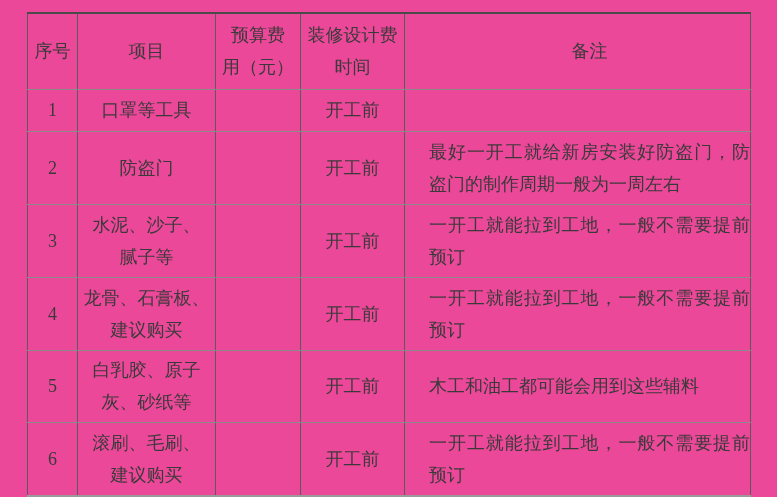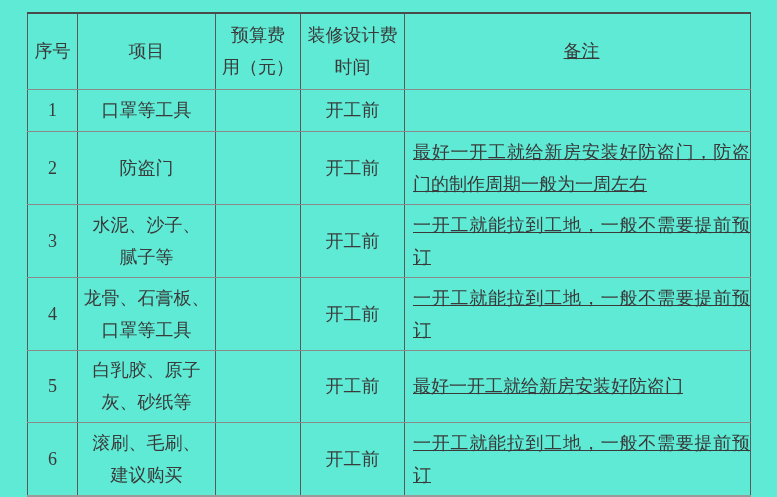--- a/index.html
+++ b/index.html
@@ -10,21 +10,21 @@
   body {
     width: 777px;
     height: 497px;
     position: relative;
     font-family: "Liberation Serif", "DejaVu Serif", serif;
     color: #3a3a3a;
   }
   .page {
     position: absolute;
     inset: 0;
-    background: #5eead4;
+    background: #ec4899;
   }
   table.budget {
     position: absolute;
     left: 27px;
     top: 12px;
     width: 723px;
     border-collapse: collapse;
     table-layout: fixed;
     border-top: 2px solid #4a4a4a;
     border-left: 1px solid #5a5a5a;
@@ -38,22 +38,21 @@
     border-right: 1px solid #5a5a5a;
     border-bottom: 1px solid #8a8a8a;
     padding: 0;
     white-space: pre-line;
     overflow: hidden;
   }
   table.budget td.col-note {
     text-align: justify;
     text-justify: inter-ideograph;
     white-space: normal;
-    padding: 4px 0 4px 8px;
-    text-decoration: underline;
+    padding: 4px 0 4px 24px;
   }
   tr.h-header { height: 76px; }
   tr.h-r1 { height: 42px; }
   tr.h-r2 { height: 68px; }
   tr.h-r3 { height: 70px; }
   tr.h-r4 { height: 73px; }
   tr.h-r5 { height: 72px; }
   tr.h-r6 { height: 70px; }
   col.c-seq   { width: 50px; }
   col.c-item  { width: 138px; }
@@ -101,32 +100,32 @@
         <td>3</td>
         <td>水泥、沙子、
 腻子等</td>
         <td></td>
         <td>开工前</td>
         <td class="col-note">一开工就能拉到工地，一般不需要提前预订</td>
       </tr>
       <tr class="h-r4">
         <td>4</td>
         <td>龙骨、石膏板、
-口罩等工具</td>
+建议购买</td>
         <td></td>
         <td>开工前</td>
         <td class="col-note">一开工就能拉到工地，一般不需要提前预订</td>
       </tr>
       <tr class="h-r5">
         <td>5</td>
         <td>白乳胶、原子
 灰、砂纸等</td>
         <td></td>
         <td>开工前</td>
-        <td class="col-note">最好一开工就给新房安装好防盗门</td>
+        <td class="col-note">木工和油工都可能会用到这些辅料</td>
       </tr>
       <tr class="h-r6">
         <td>6</td>
         <td>滚刷、毛刷、
 建议购买</td>
         <td></td>
         <td>开工前</td>
         <td class="col-note">一开工就能拉到工地，一般不需要提前预订</td>
       </tr>
     </tbody>

